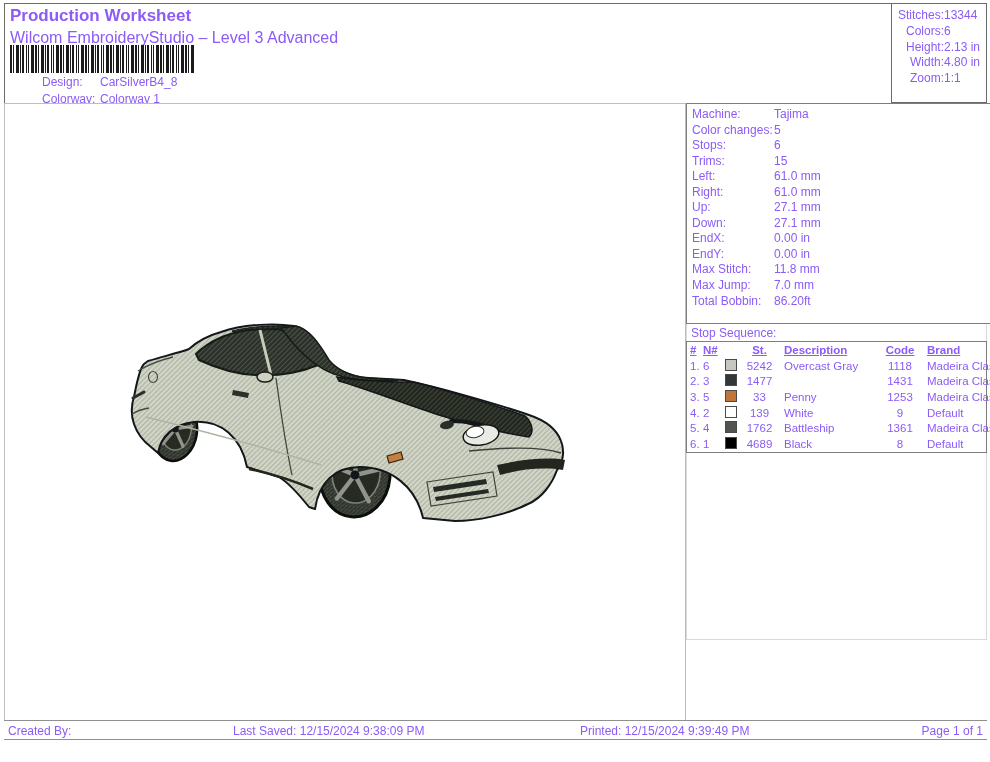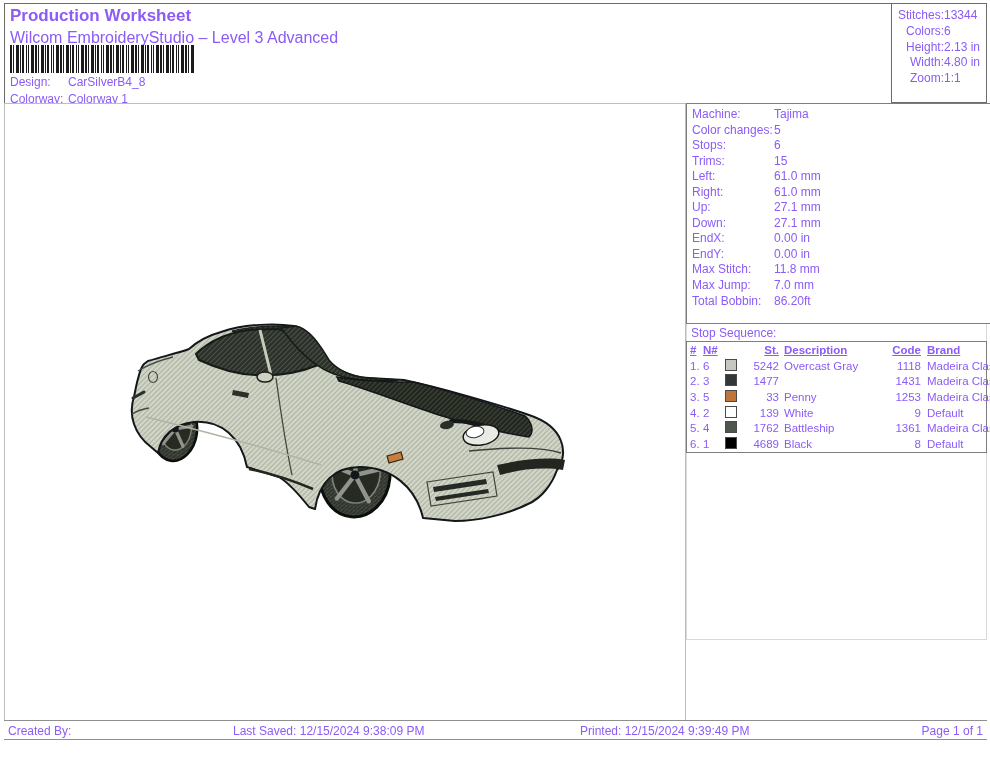--- a/index.html
+++ b/index.html
@@ -6,37 +6,37 @@
   .page{
     position:relative;width:990px;height:762px;background:#fff;overflow:hidden;
     font-family:"Liberation Sans", sans-serif;color:#8b5cf6;font-size:12px;
   }
   
   .hdr-left{position:absolute;left:4px;top:3px;width:886px;height:100px;border:1px solid #6b6b6b;background:#fff;}
   .hdr-title{position:absolute;left:5px;top:2px;font-size:17px;font-weight:bold;}
   .hdr-sub{position:absolute;left:5px;top:25px;font-size:16px;}
   .barcode{position:absolute;left:5px;top:41px;width:188px;height:28px;}
   .hdr-row{position:absolute;left:5px;font-size:12px;}
-  .hdr-row .lbl{display:inline-block;width:58px;}
+  .hdr-row .lbl{display:inline-block;width:58px;margin-left:32px;}
   .hdr-stats{position:absolute;left:891px;top:3px;width:96px;height:100px;border:1px solid #6b6b6b;background:#fff;padding:4px 0 0 5px;box-sizing:border-box;}
   .stat-row{height:15.8px;line-height:15.8px;white-space:nowrap;}
   .stat-row .lbl{display:inline-block;width:47px;text-align:right;}
   
   .design-box{position:absolute;left:4px;top:103px;width:682px;height:637px;border:1px solid #bdbdbd;background:#fff;box-sizing:border-box;}
   .car{position:absolute;left:124px;top:215px;width:440px;height:210px;}
   
   .panel-shell{position:absolute;left:686px;top:103px;width:301px;height:537px;border-left:1px solid #d9d9d9;border-right:1px solid #d9d9d9;border-bottom:1px solid #d9d9d9;box-sizing:border-box;}
   .machine-box{position:absolute;left:686px;top:103px;width:346px;height:221px;border:1px solid #7d7d7d;background:#fff;box-sizing:border-box;padding:3px 0 0 5px;}
   .m-row{height:15.55px;line-height:15.55px;white-space:nowrap;}
   .m-row .lbl{display:inline-block;width:82px;}
   .seq-label{position:absolute;left:691px;top:326px;font-size:12px;}
   .seq-table{position:absolute;left:686px;top:341px;width:301px;height:112px;border:1px solid #7d7d7d;background:#fff;box-sizing:border-box;padding-top:1px;font-size:11.5px;}
   .seq-row{display:grid;grid-template-columns:16px 20px 17px 39px 100px 42px 1fr;align-items:center;height:15.7px;line-height:15.7px;white-space:nowrap;}
   .seq-row .c-num{padding-left:3px;}
-  .seq-row .c-st,.seq-row .c-code{text-align:right;}
+  .seq-row .c-st,.seq-row .c-code{text-align:center;}
   .seq-row .c-desc{padding-left:5px;}
   .seq-row .c-brand{padding-left:6px;}
   .seq-head span{font-weight:bold;text-decoration:underline;}
   .sw{display:inline-block;width:10px;height:10px;border:1px solid #4a4a4a;vertical-align:-1px;margin-left:2px;}
   
   .footer{position:absolute;left:4px;top:720px;width:983px;height:20px;border-top:1px solid #8f8f8f;border-bottom:1px solid #8f8f8f;box-sizing:border-box;background:#fff;}
   .footer span{position:absolute;top:3px;font-size:12px;white-space:nowrap;}
   .f-created{left:4px;}
   .f-saved{left:229px;}
   .f-printed{left:576px;}

